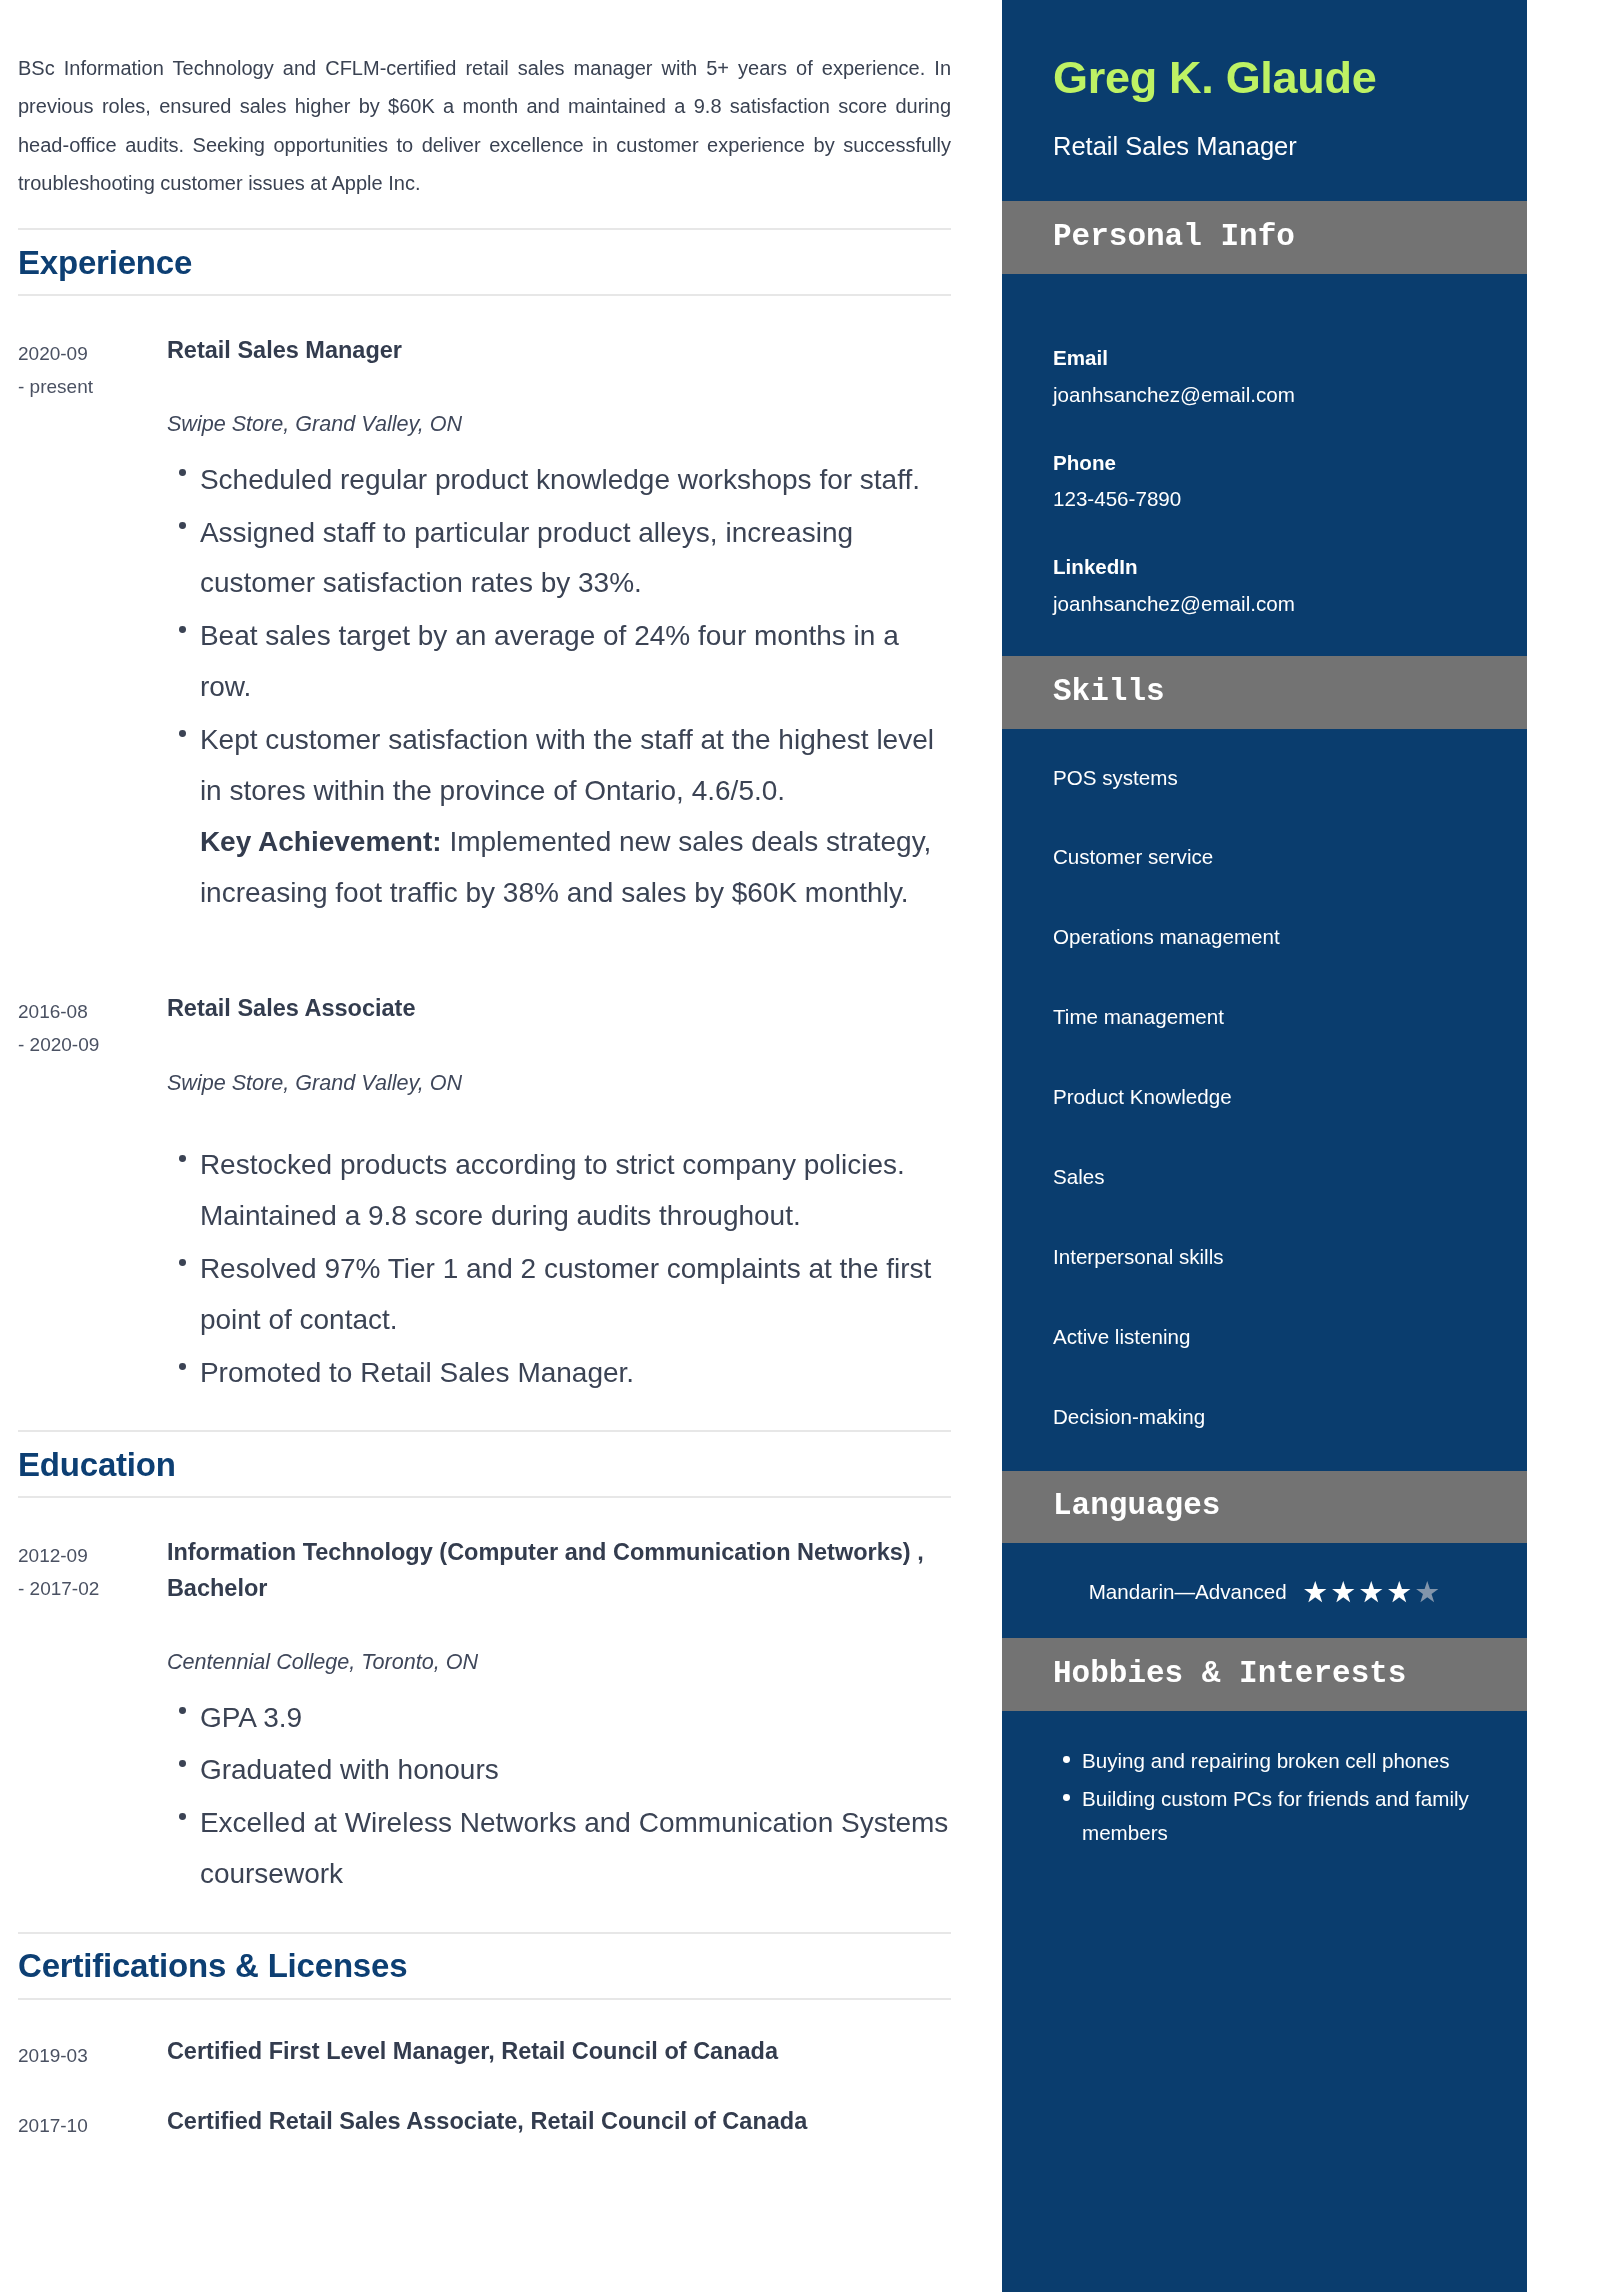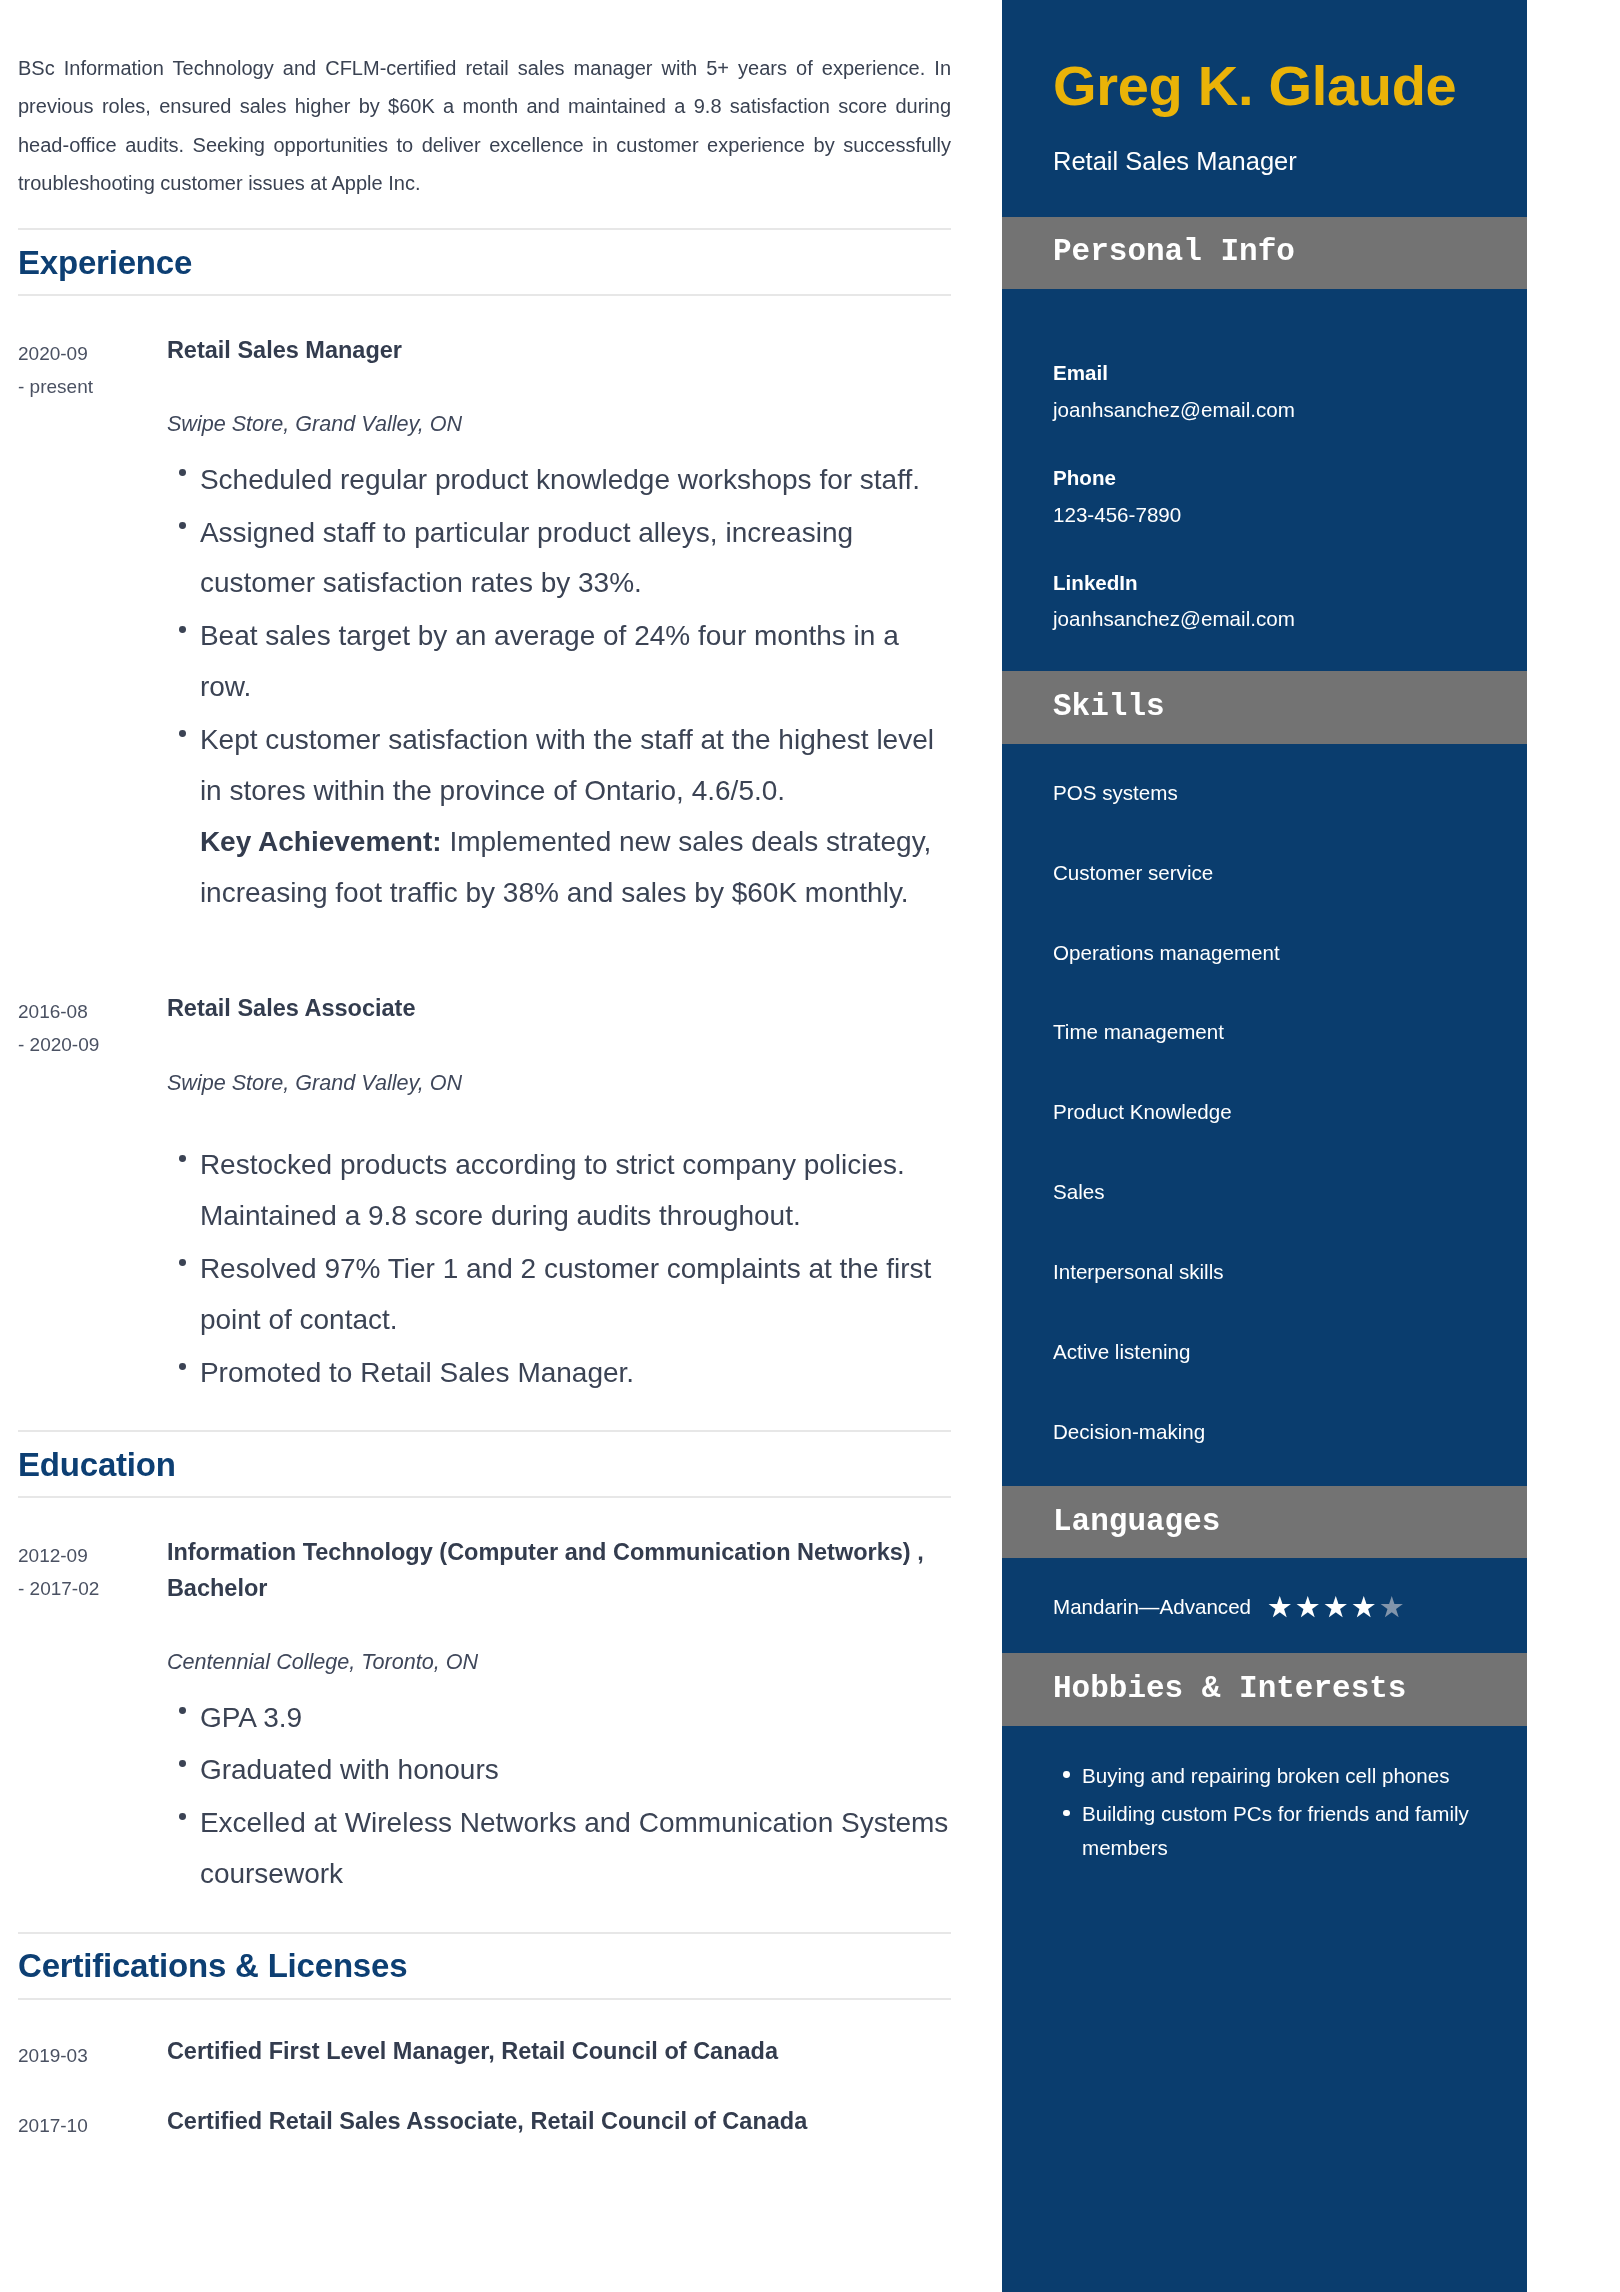--- a/index.html
+++ b/index.html
@@ -134,25 +134,25 @@
     flex: 0 0 525px;
     background: #0a3d6e;
     color: #ffffff;
     padding-bottom: 59px;
   }
 
   .side-name-block {
     padding: 47px 51px 37px 51px;
   }
   .side-name {
-    font-size: 56px;
+    font-size: 45px;
     font-weight: bold;
     line-height: 1.38;
     letter-spacing: -0.3px;
-    color: #eab308;
+    color: #bef264;
   }
   .side-job {
     font-size: 25.5px;
     font-weight: normal;
     color: #ffffff;
     margin-top: 19.6px;
     line-height: 1.4;
   }
 
   .side-head {
@@ -191,21 +191,21 @@
     font-size: 20.6px;
     color: #ffffff;
     line-height: 1.6;
     margin-bottom: 47px;
   }
   .skill-item:last-child { margin-bottom: 7.8px; }
 
   .lang-row {
     display: flex;
     align-items: flex-start;
-    justify-content: flex-start;
+    justify-content: center;
     gap: 15.7px;
   }
   .lang-name {
     font-size: 20.6px;
     color: #ffffff;
     line-height: 1.6;
     max-width: 206px;
   }
   .lang-stars {
     display: flex;

